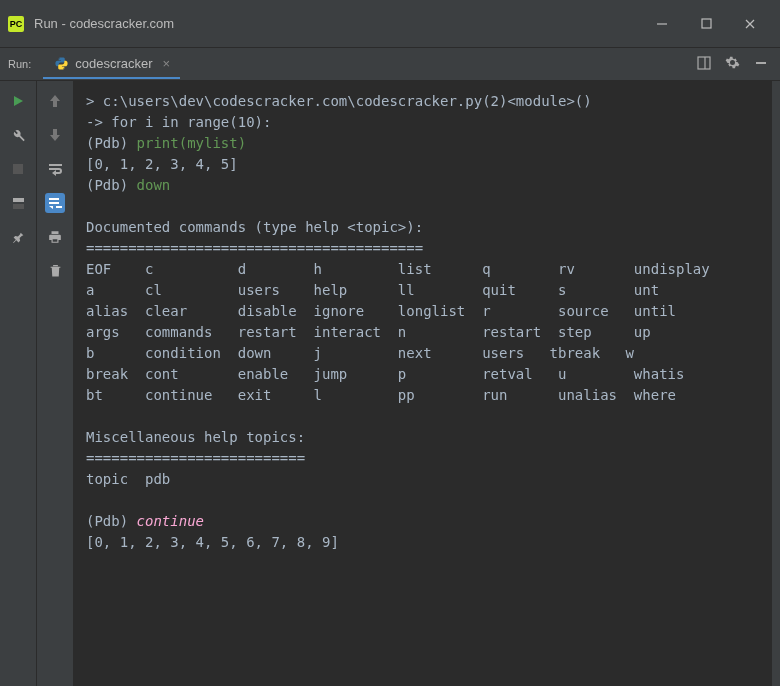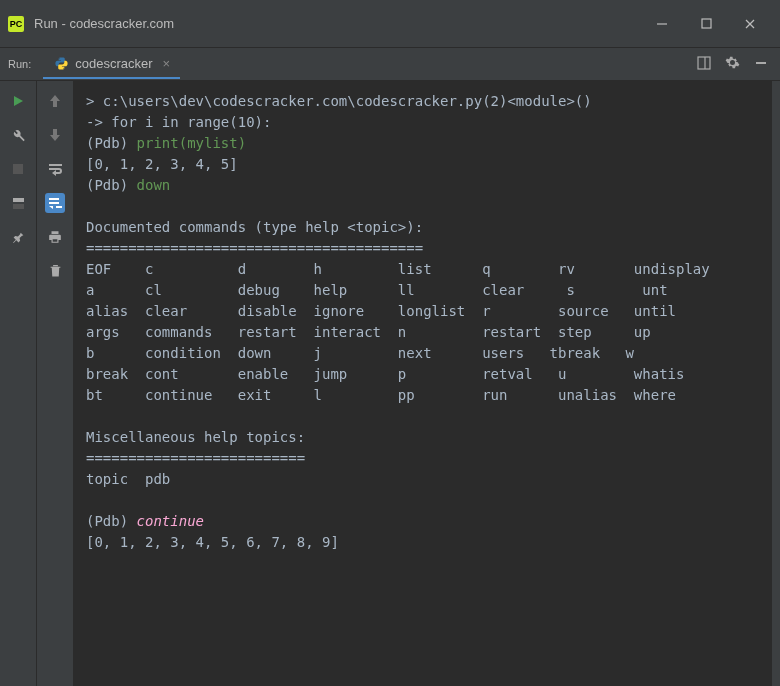--- a/index.html
+++ b/index.html
@@ -283,21 +283,21 @@
 
   <div class="console"><span class="prompt-gt">&gt; </span><span>c:\users\dev\codescracker.com\codescracker.py(2)&lt;module&gt;()</span>
 <span>-&gt; for i in range(10):</span>
 <span>(Pdb) </span><span class="cmd">print(mylist)</span>
 <span>[0, 1, 2, 3, 4, 5]</span>
 <span>(Pdb) </span><span class="cmd">down</span>
 <span></span>
 <span>Documented commands (type help &lt;topic&gt;):</span>
 <span>========================================</span>
 <span>EOF    c          d        h         list      q        rv       undisplay</span>
-<span>a      cl         debug    help      ll        clear     s        unt</span>
+<span>a      cl         users    help      ll        quit     s        unt</span>
 <span>alias  clear      disable  ignore    longlist  r        source   until</span>
 <span>args   commands   restart  interact  n         restart  step     up</span>
 <span>b      condition  down     j         next      users   tbreak   w</span>
 <span>break  cont       enable   jump      p         retval   u        whatis</span>
 <span>bt     continue   exit     l         pp        run      unalias  where</span>
 <span></span>
 <span>Miscellaneous help topics:</span>
 <span>==========================</span>
 <span>topic  pdb</span>
 <span></span>

